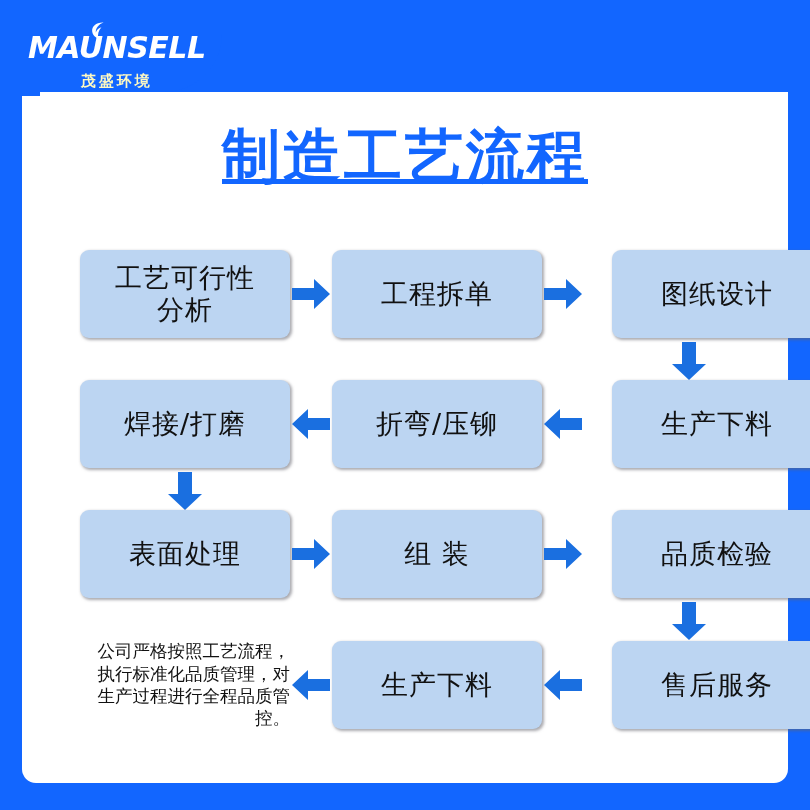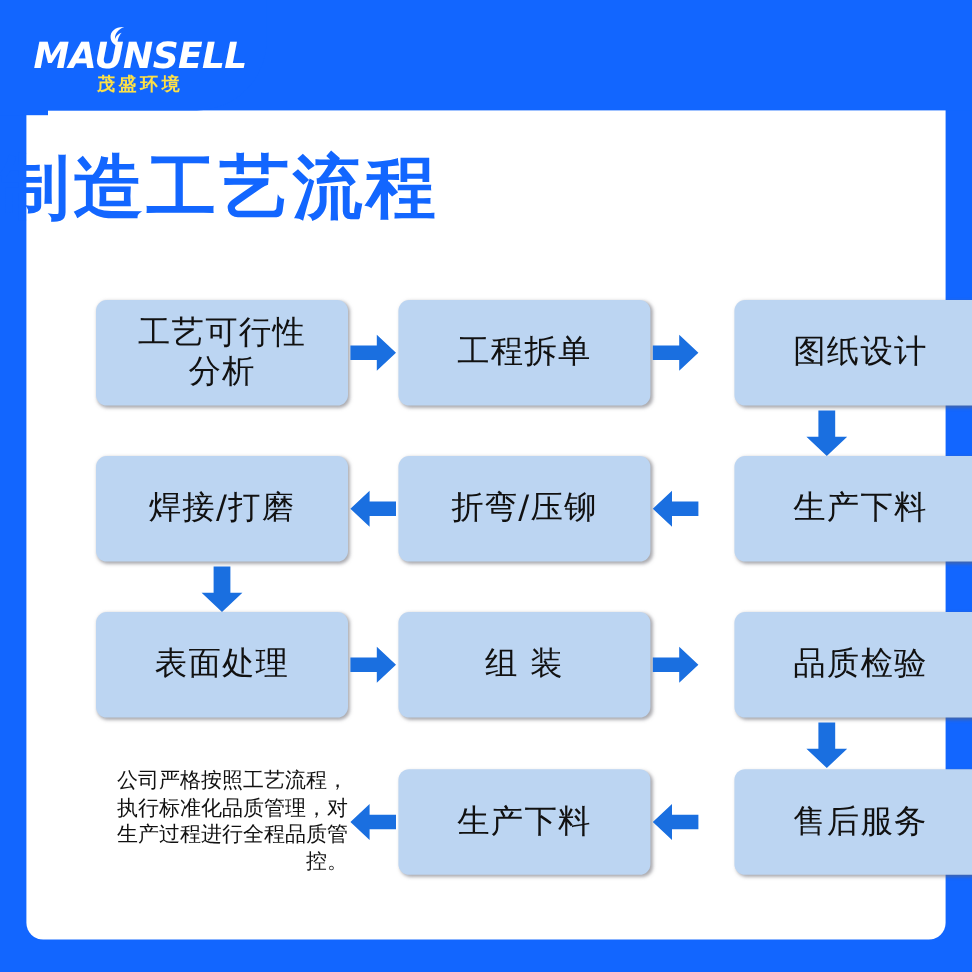--- a/index.html
+++ b/index.html
@@ -86,43 +86,44 @@
     white-space: nowrap;
   }
   .logo-leaf {
     position: absolute;
     left: 62px;
     top: -11px;
     width: 15px;
     height: 17px;
   }
   .logo-sub {
-    margin-top: 0;
+    margin-top: 11px;
     text-align: center;
     font-size: 15px;
     font-weight: 700;
     letter-spacing: 3px;
-    color: #fde047;
+    color: #fef9c3;
     line-height: 1;
     white-space: nowrap;
   }
 
   
   .title {
     position: absolute;
     left: 0;
     top: 118px;
     width: 810px;
-    text-align: left;
+    text-align: center;
     font-size: 58px;
     font-weight: 700;
     letter-spacing: 3px;
     color: #1266ff;
     z-index: 3;
     white-space: nowrap;
+    text-decoration: underline;
   }
 
   
   .flow {
     position: absolute;
     left: 0;
     top: 0;
     width: 810px;
     height: 810px;
     z-index: 2;

